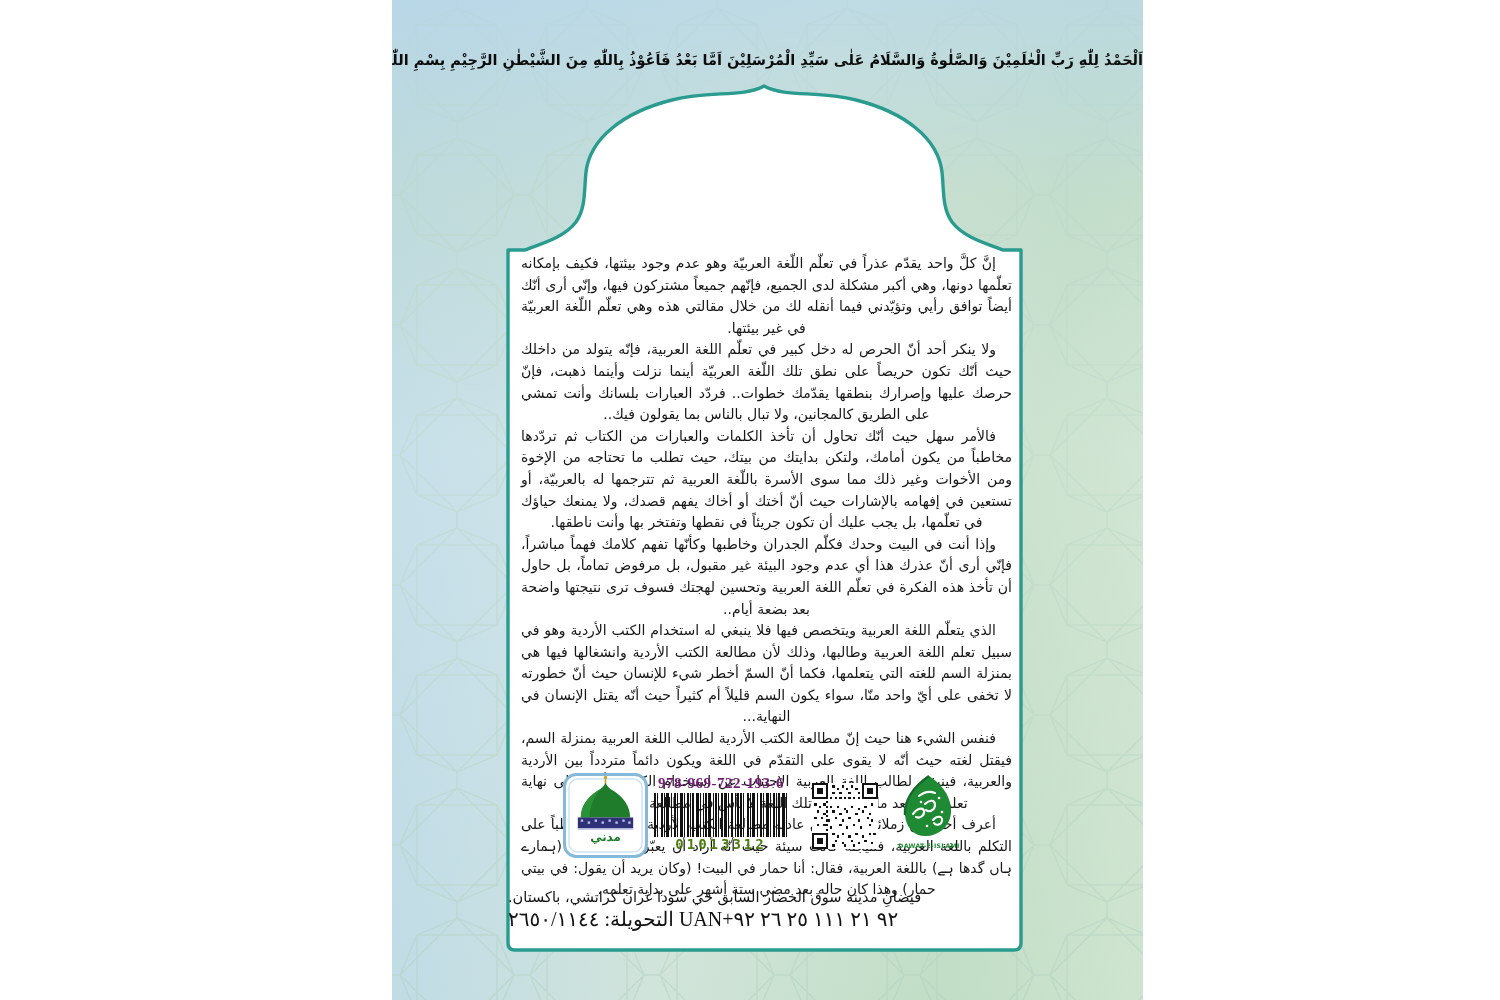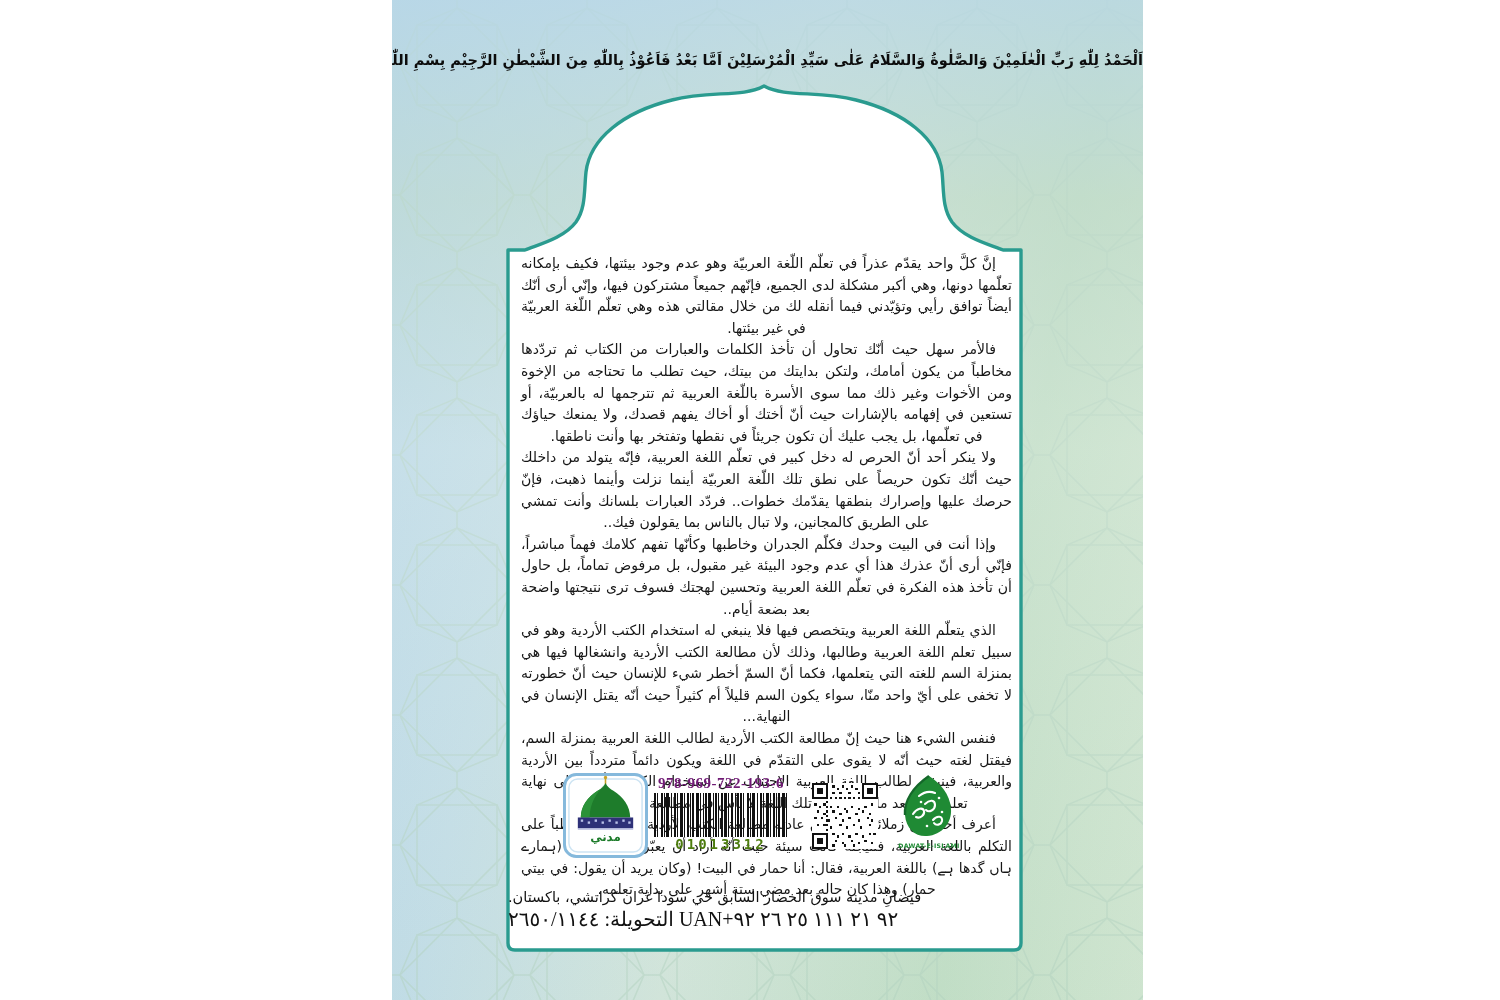--- a/index.html
+++ b/index.html
@@ -86,22 +86,22 @@
                C 512 112 546 138 550 172
                C 552 190 550 208 560 222
                C 572 238 596 244 611 250
                L 629 250 L 629 943
                Q 629 950 622 950 L 123 950 Q 116 950 116 943 Z" fill="#ffffff" stroke="#2a9b8f" stroke-width="3.4" stroke-linejoin="round"></path>
     </svg>
 
 
     <div class="content">
         <p>إنَّ كلَّ واحد يقدّم عذراً في تعلّم اللّغة العربيّة وهو عدم وجود بيئتها، فكيف بإمكانه تعلّمها دونها، وهي أكبر مشكلة لدى الجميع، فإنّهم جميعاً مشتركون فيها، وإنّي أرى أنّك أيضاً توافق رأيي وتؤيّدني فيما أنقله لك من خلال مقالتي هذه وهي تعلّم اللّغة العربيّة في غير بيئتها.</p>
+        <p>ولا ينكر أحد أنّ الحرص له دخل كبير في تعلّم اللغة العربية، فإنّه يتولد من داخلك حيث أنّك تكون حريصاً على نطق تلك اللّغة العربيّة أينما نزلت وأينما ذهبت، فإنّ حرصك عليها وإصرارك بنطقها يقدّمك خطوات.. فردّد العبارات بلسانك وأنت تمشي على الطريق كالمجانين، ولا تبال بالناس بما يقولون فيك..</p>
         <p>فالأمر سهل حيث أنّك تحاول أن تأخذ الكلمات والعبارات من الكتاب ثم تردّدها مخاطباً من يكون أمامك، ولتكن بدايتك من بيتك، حيث تطلب ما تحتاجه من الإخوة ومن الأخوات وغير ذلك مما سوى الأسرة باللّغة العربية ثم تترجمها له بالعربيّة، أو تستعين في إفهامه بالإشارات حيث أنّ أختك أو أخاك يفهم قصدك، ولا يمنعك حياؤك في تعلّمها، بل يجب عليك أن تكون جريئاً في نقطها وتفتخر بها وأنت ناطقها.</p>
-        <p>ولا ينكر أحد أنّ الحرص له دخل كبير في تعلّم اللغة العربية، فإنّه يتولد من داخلك حيث أنّك تكون حريصاً على نطق تلك اللّغة العربيّة أينما نزلت وأينما ذهبت، فإنّ حرصك عليها وإصرارك بنطقها يقدّمك خطوات.. فردّد العبارات بلسانك وأنت تمشي على الطريق كالمجانين، ولا تبال بالناس بما يقولون فيك..</p>
         <p>وإذا أنت في البيت وحدك فكلّم الجدران وخاطبها وكأنّها تفهم كلامك فهماً مباشراً، فإنّي أرى أنّ عذرك هذا أي عدم وجود البيئة غير مقبول، بل مرفوض تماماً، بل حاول أن تأخذ هذه الفكرة في تعلّم اللغة العربية وتحسين لهجتك فسوف ترى نتيجتها واضحة بعد بضعة أيام..</p>
         <p>الذي يتعلّم اللغة العربية ويتخصص فيها فلا ينبغي له استخدام الكتب الأردية وهو في سبيل تعلم اللغة العربية وطالبها، وذلك لأن مطالعة الكتب الأردية وانشغالها فيها هي بمنزلة السم للغته التي يتعلمها، فكما أنّ السمّ أخطر شيء للإنسان حيث أنّ خطورته لا تخفى على أيّ واحد منّا، سواء يكون السم قليلاً أم كثيراً حيث أنّه يقتل الإنسان في النهاية...</p>
         <p>فنفس الشيء هنا حيث إنّ مطالعة الكتب الأردية لطالب اللغة العربية بمنزلة السم، فيقتل لغته حيث أنّه لا يقوى على التقدّم في اللغة ويكون دائماً متردداً بين الأردية والعربية، فينبغي لطالب اللغة العربية الاجتناب عن استخدام الكتب الأردية إلى نهاية تعلمه، ثم بعد ما أنهى تعلم تلك اللغة لا بأس في مطالعة الكتب الأردية.</p>
         <p>أعرف أحداً من زملائي وكان من عادته مطالعة الكتب الأردية ولم يكن مواظباً على التكلم باللغة العربية، فنتيجته كانت سيئة حيث أنّه أراد أن يعبّر أمام الجميع (ہمارے ہاں گدھا ہے) باللغة العربية، فقال: أنا حمار في البيت! (وكان يريد أن يقول: في بيتي حمار) وهذا كان حاله بعد مضي ستة أشهر على بداية تعلمه.</p>
       </div>
 
     <svg class="logo-mosque" viewBox="0 0 86 86">
       <rect x="1.5" y="1.5" width="83" height="83" rx="12" fill="#ffffff" stroke="#85b9dc" stroke-width="3"></rect>
       <rect x="6" y="6" width="74" height="74" rx="9" fill="none" stroke="#cde4f3" stroke-width="1.5"></rect>
       <g>

